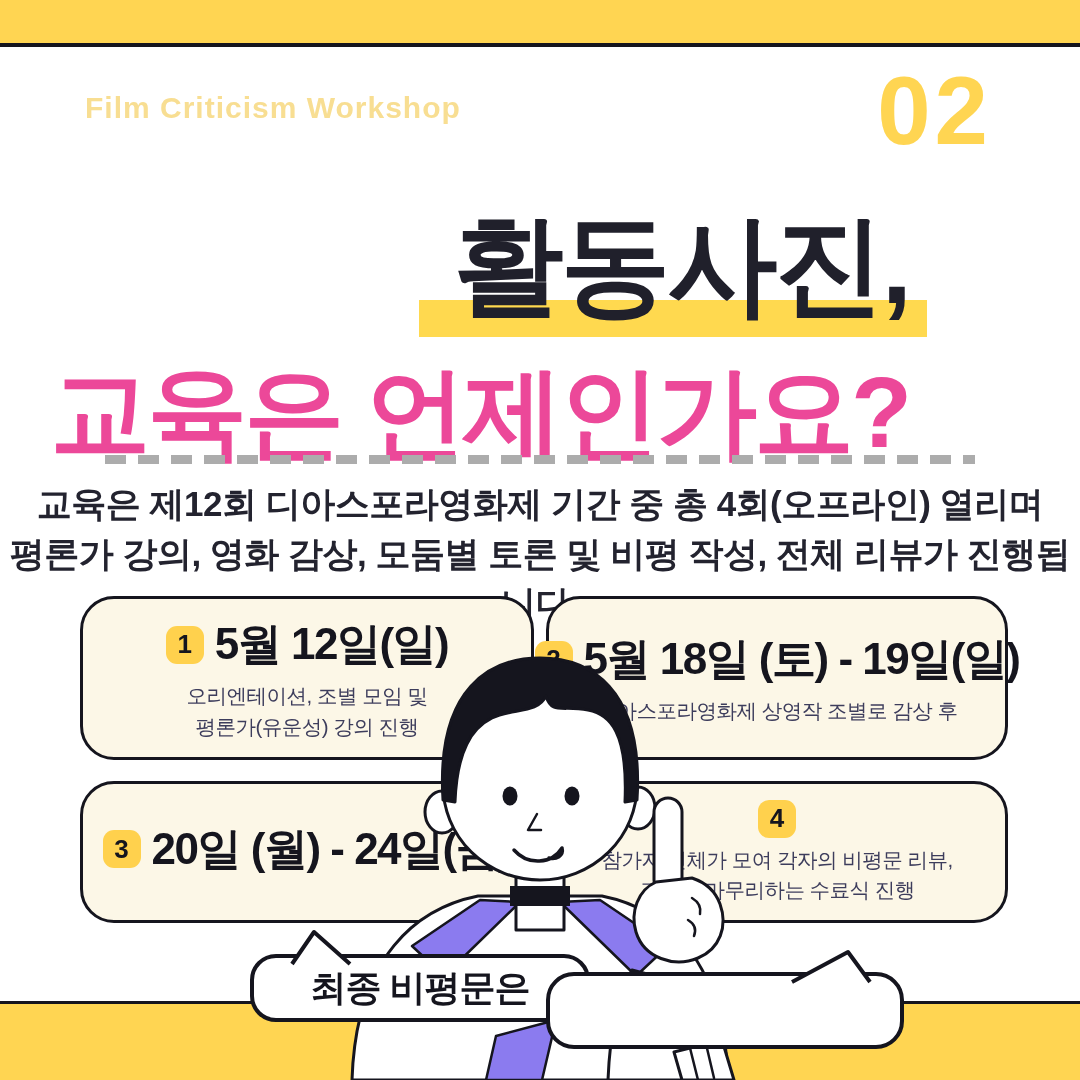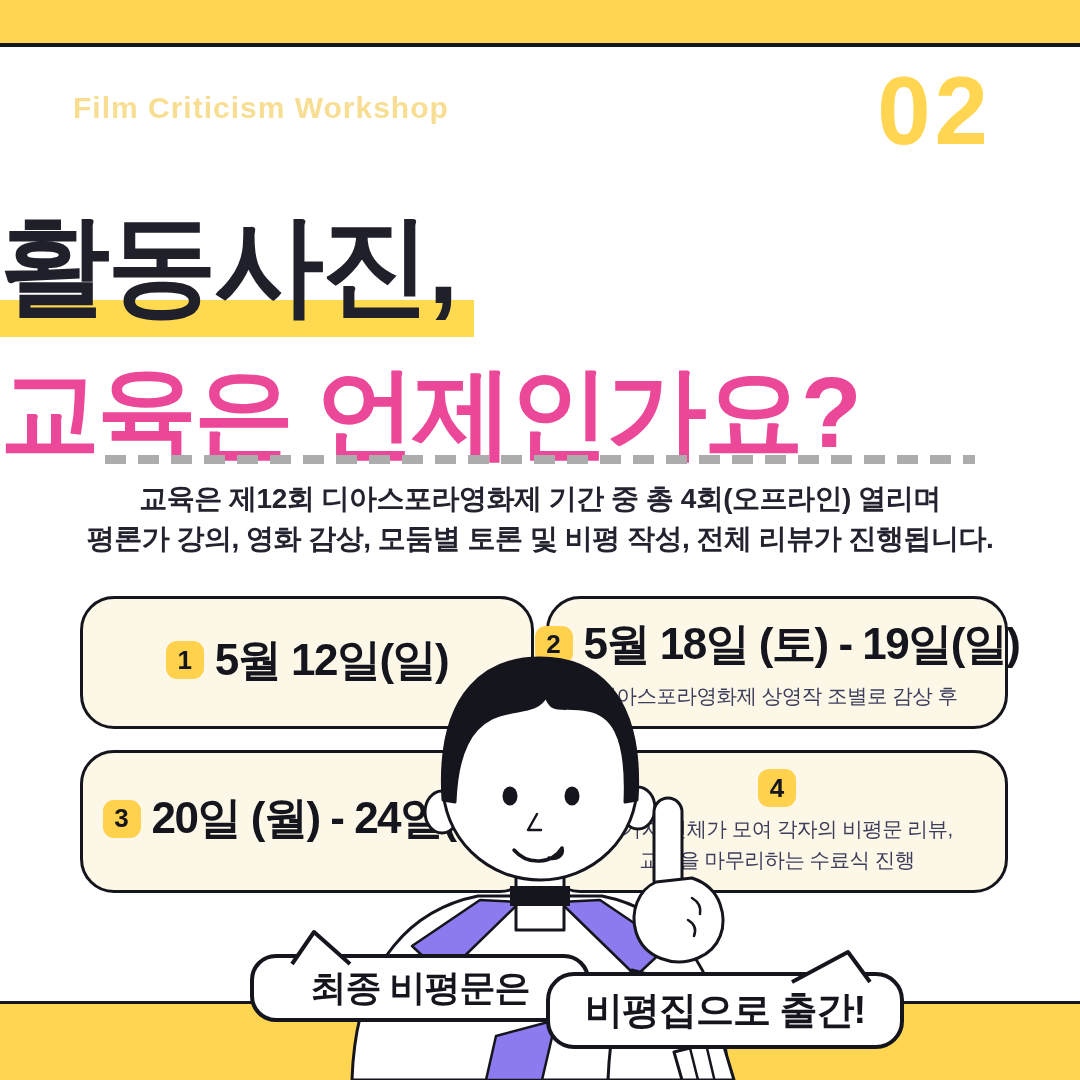--- a/index.html
+++ b/index.html
@@ -16,52 +16,52 @@
   .top-bar {
     position:absolute; left:0; top:0; width:1080px; height:47px;
     background:#FFD552; border-bottom:4px solid #15151E; z-index:1;
   }
   .bottom-bar {
     position:absolute; left:0; top:1001px; width:1080px; height:79px;
     background:#FFD552; border-top:3px solid #15151E; z-index:2;
   }
   
   .workshop-label {
-    position:absolute; left:73px; top:88px;
+    position:absolute; left:85px; top:88px;
     font-size:30px; font-weight:700; letter-spacing:1px;
     color:#F8DE92; line-height:1.32; z-index:1;
   }
   .page-number {
     position:absolute; right:88px; top:56px;
     font-size:96px; font-weight:800; letter-spacing:4px;
     color:#FFD552; z-index:1;
   }
   
-  .title-block { position:absolute; left:0; top:192px; width:909px; text-align:left; z-index:1; }
+  .title-block { position:absolute; left:0; top:192px; width:909px; text-align:right; z-index:1; }
   .title-line1-wrap { position:relative; display:inline-block; }
   .title-line1 {
     position:relative; z-index:2; display:inline-block;
     font-size:110px; font-weight:800; letter-spacing:-3px; color:#20202B;
   }
   .title-highlight {
     position:absolute; z-index:1; left:-34px; right:-18px; bottom:4px; height:37px;
     background:#FFD94F;
   }
   .title-line2 {
     margin-top:6px;
     font-size:100px; font-weight:800; letter-spacing:-3px; color:#ec4899;
   }
   
   .dashed-divider {
     position:absolute; left:105px; top:455px; width:870px; height:9px; z-index:1;
     background:repeating-linear-gradient(90deg,#ACACAC 0 21px,transparent 21px 33px);
   }
   .description {
     position:absolute; left:0; top:479px; width:1080px; text-align:center; z-index:1;
-    font-size:28px; font-weight:600; color:#23232F; line-height:1.42; letter-spacing:-0.5px;
+    font-size:35px; font-weight:600; color:#23232F; line-height:1.42; letter-spacing:-0.5px;
   }
   
   .cards {
     position:absolute; left:80px; top:596px; width:928px; z-index:1;
     display:grid; grid-template-columns:454px 462px; grid-auto-rows:auto;
     column-gap:12px; row-gap:21px;
   }
   .card {
     background:#FCF7E7; border:3px solid #15151E; border-radius:34px;
     min-height:133px; padding:16px 8px 14px 8px;
@@ -122,20 +122,24 @@
   <div>평론가 강의, 영화 감상, 모둠별 토론 및 비평 작성, 전체 리뷰가 진행됩니다.</div>
 </div>
 
 <div class="cards">
 
   <div class="card">
     <div class="card-head">
       <div class="badge">1</div>
       <div class="card-date">5월 12일(일)</div>
     </div>
+    <div class="card-body">
+      <div>오리엔테이션, 조별 모임 및</div>
+      <div>평론가(유운성) 강의 진행</div>
+    </div>
   </div>
 
   <div class="card">
     <div class="card-head">
       <div class="badge">2</div>
       <div class="card-date">5월 18일 (토) - 19일(일)</div>
     </div>
     <div class="card-body">
       <div>디아스포라영화제 상영작 조별로 감상 후</div>
     </div>
@@ -206,14 +210,13 @@
   <svg class="bubble-tail tail-left" viewBox="0 0 72 34">
     <path d="M 8 34 L 30 2 L 66 34" fill="#ffffff" stroke="#15151E" stroke-width="4" stroke-linejoin="round"></path>
   </svg>
   <span>최종 비평문은</span>
 </div>
 
 <div class="bubble bubble-right">
   <svg class="bubble-tail tail-right" viewBox="0 0 88 32">
     <path d="M 6 32 L 62 2 L 84 32" fill="#ffffff" stroke="#15151E" stroke-width="4" stroke-linejoin="round"></path>
   </svg>
-  <span>비평집으로 출간!</span>
 </div>
 
 </body></html>

